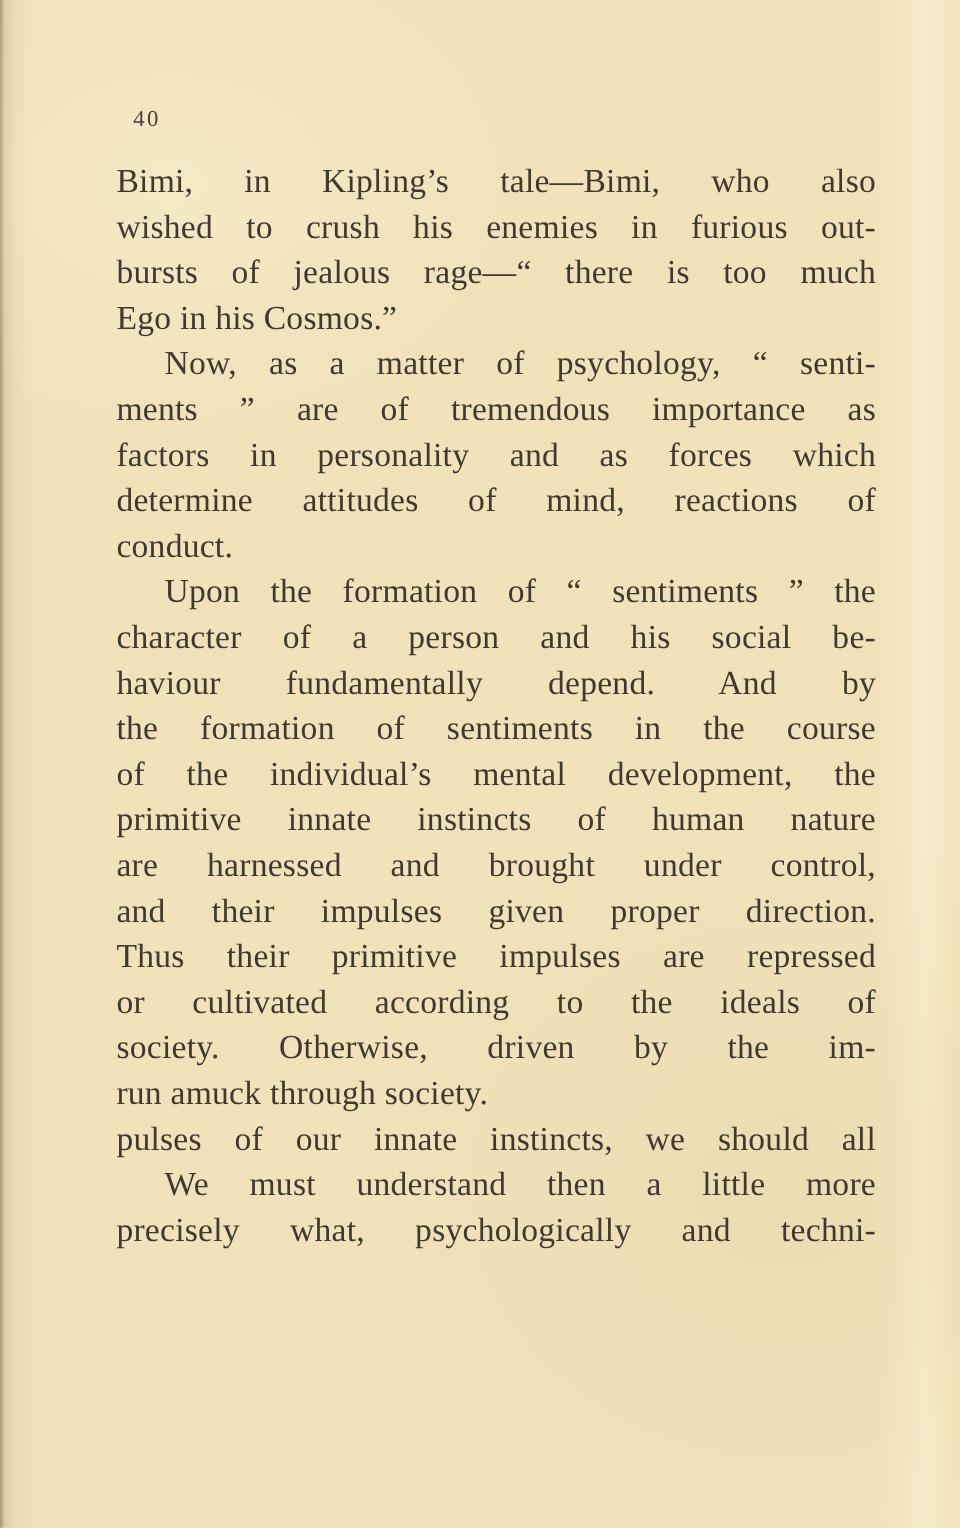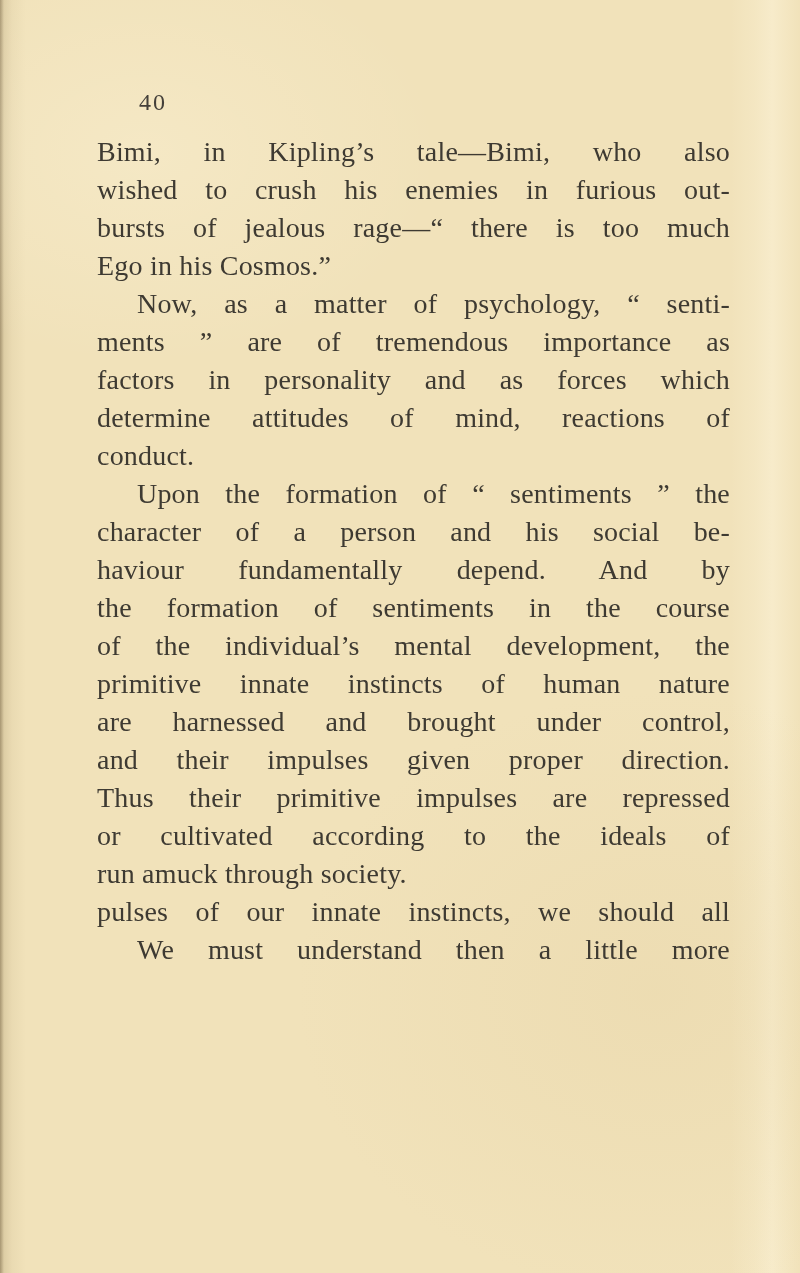--- a/index.html
+++ b/index.html
@@ -24,24 +24,23 @@
     color: #3e3a32;
   }
   .page-header {
     position: absolute;
     top: 88px; left: 97px; width: 633px;
     height: 34px;
   }
   .folio {
     position: absolute;
     left: 14px; top: 1px;
-    font-size: 24px;
+    font-size: 19px;
     letter-spacing: 2px;
     color: #44403a;
-    margin-left: 28px;
   }
   .running-head {
     text-align: center;
     font-size: 25px;
     letter-spacing: 2.4px;
     word-spacing: 5px;
     color: #44403a;
     white-space: nowrap;
   }
   .page-text {
@@ -89,20 +88,22 @@
         <div class="text-line justified indented">Upon the formation of “ sentiments ” the</div>
         <div class="text-line justified">character of a person and his social be-</div>
         <div class="text-line justified">haviour fundamentally depend.  And by</div>
         <div class="text-line justified">the formation of sentiments in the course</div>
         <div class="text-line justified">of the individual’s mental development, the</div>
         <div class="text-line justified">primitive innate instincts of human nature</div>
         <div class="text-line justified">are harnessed and brought under control,</div>
         <div class="text-line justified">and their impulses given proper direction.</div>
         <div class="text-line justified">Thus their primitive impulses are repressed</div>
         <div class="text-line justified">or cultivated according to the ideals of</div>
+        <div class="text-line justified">society.  Otherwise, driven by the im-</div>
         <div class="text-line">run amuck through society.</div>
         <div class="text-line justified">pulses of our innate instincts, we should all</div>
       </div>
       <div class="paragraph">
         <div class="text-line justified indented">We must understand then a little more</div>
+        <div class="text-line justified">precisely what, psychologically and techni-</div>
       </div>
     </div>
 </div>
 
 </body></html>

